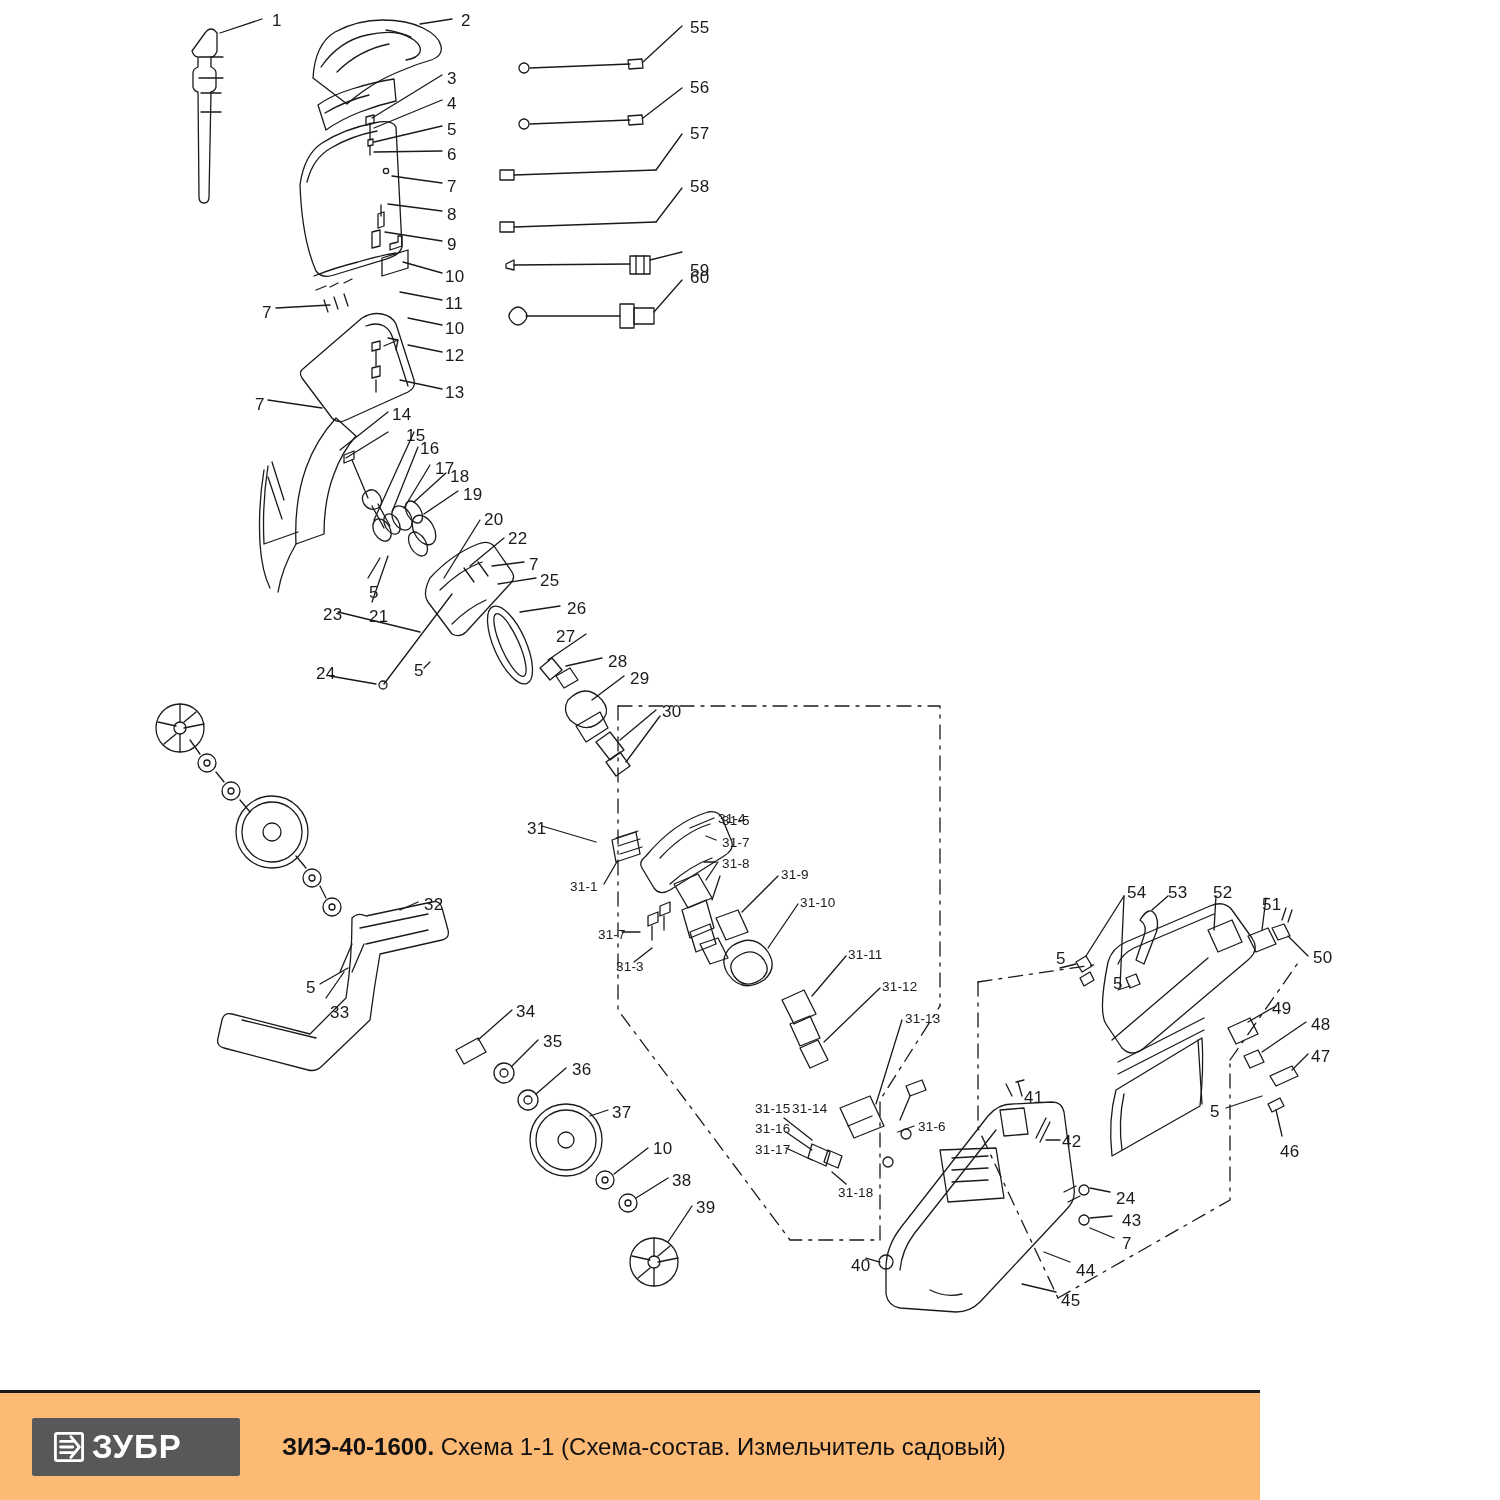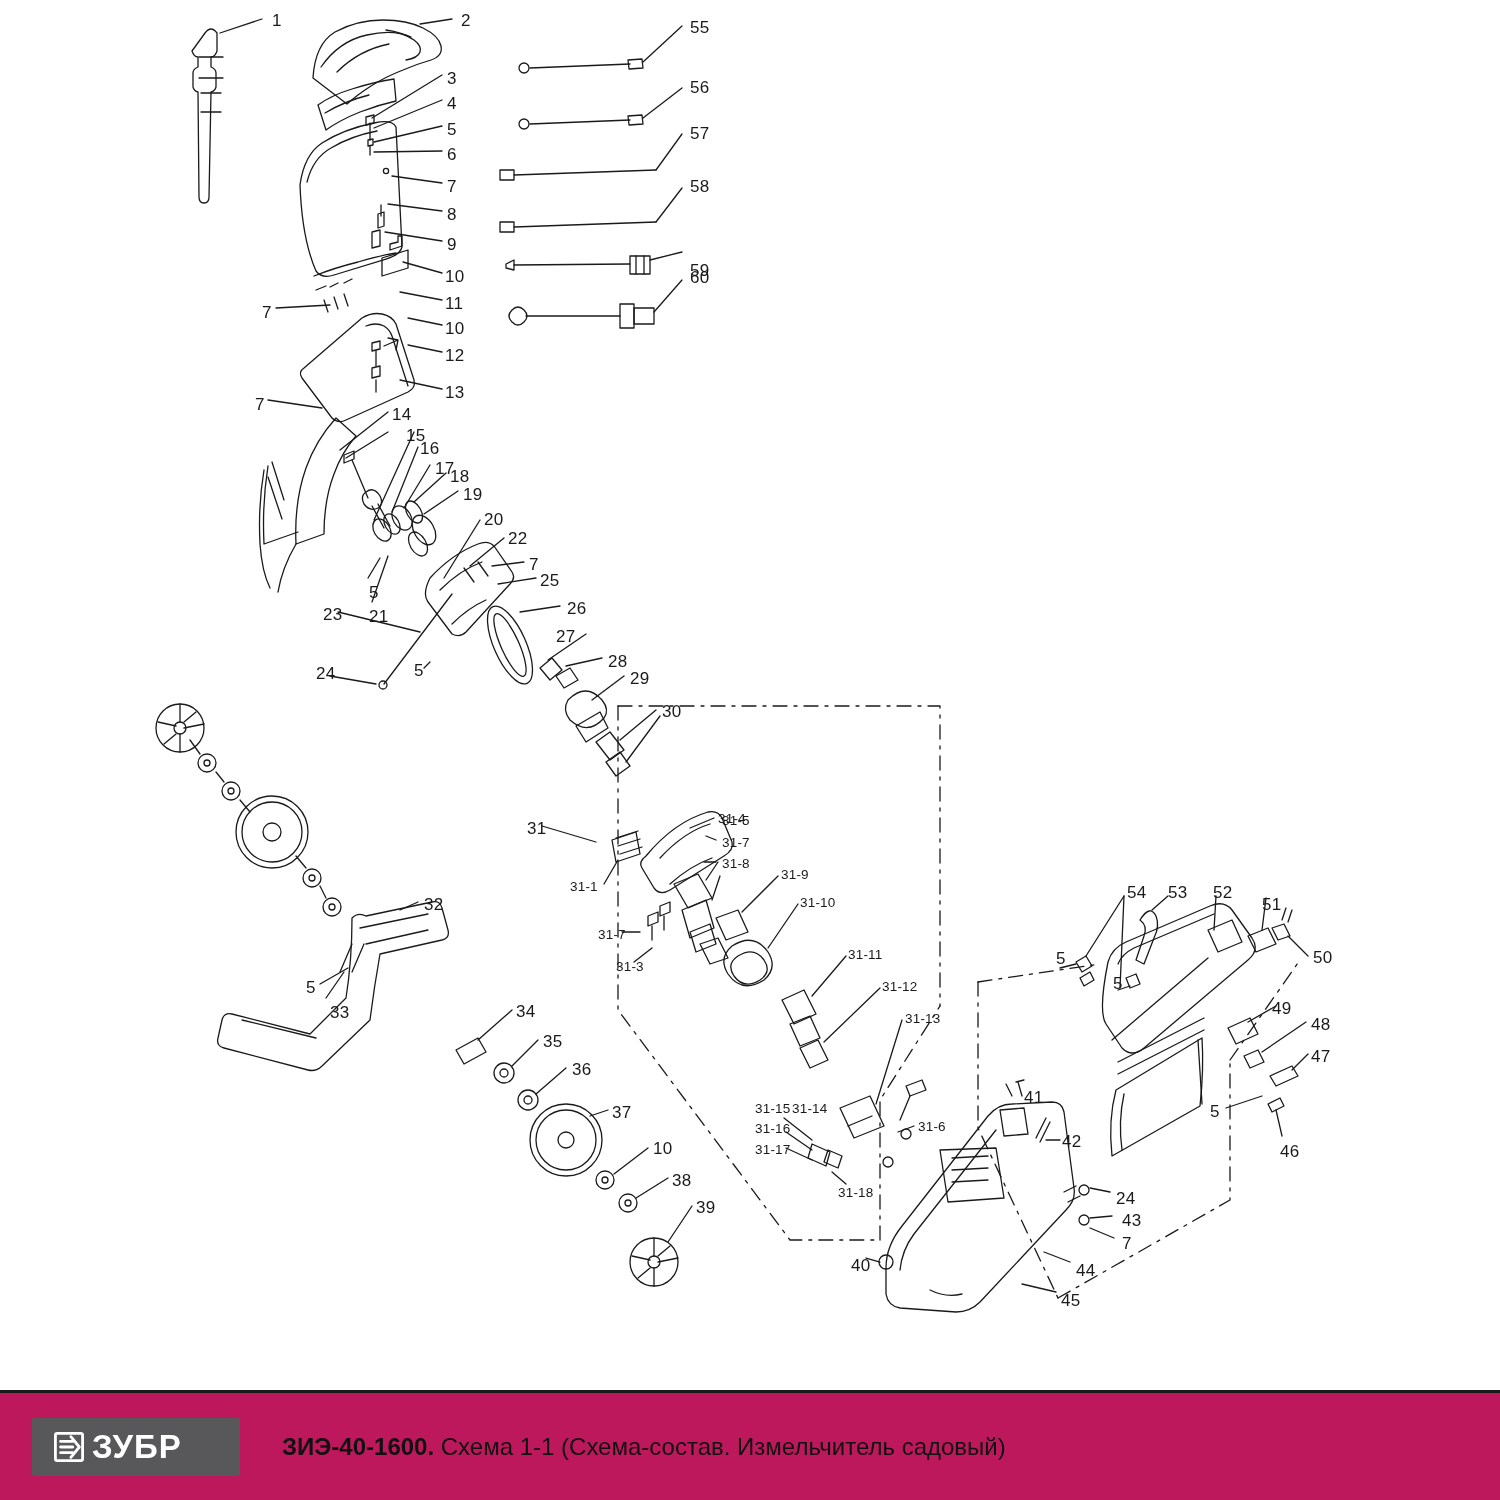--- a/index.html
+++ b/index.html
@@ -45,23 +45,23 @@
     letter-spacing: 0.2px;
   }
   .callout.sub {
     font-size: 13.5px;
   }
   
   .footer {
     position: absolute;
     left: 0;
     top: 1390px;
-    width: 1500px;
+    width: 1260px;
     height: 110px;
-    background: #be185d;
+    background: #fdba74;
     border-top: 3px solid #1a1a1a;
     box-sizing: border-box;
   }
   .footer-inner {
     position: absolute;
     left: 0; top: 0;
     width: 1500px;
     height: 107px;
     display: flex;
     align-items: center;

